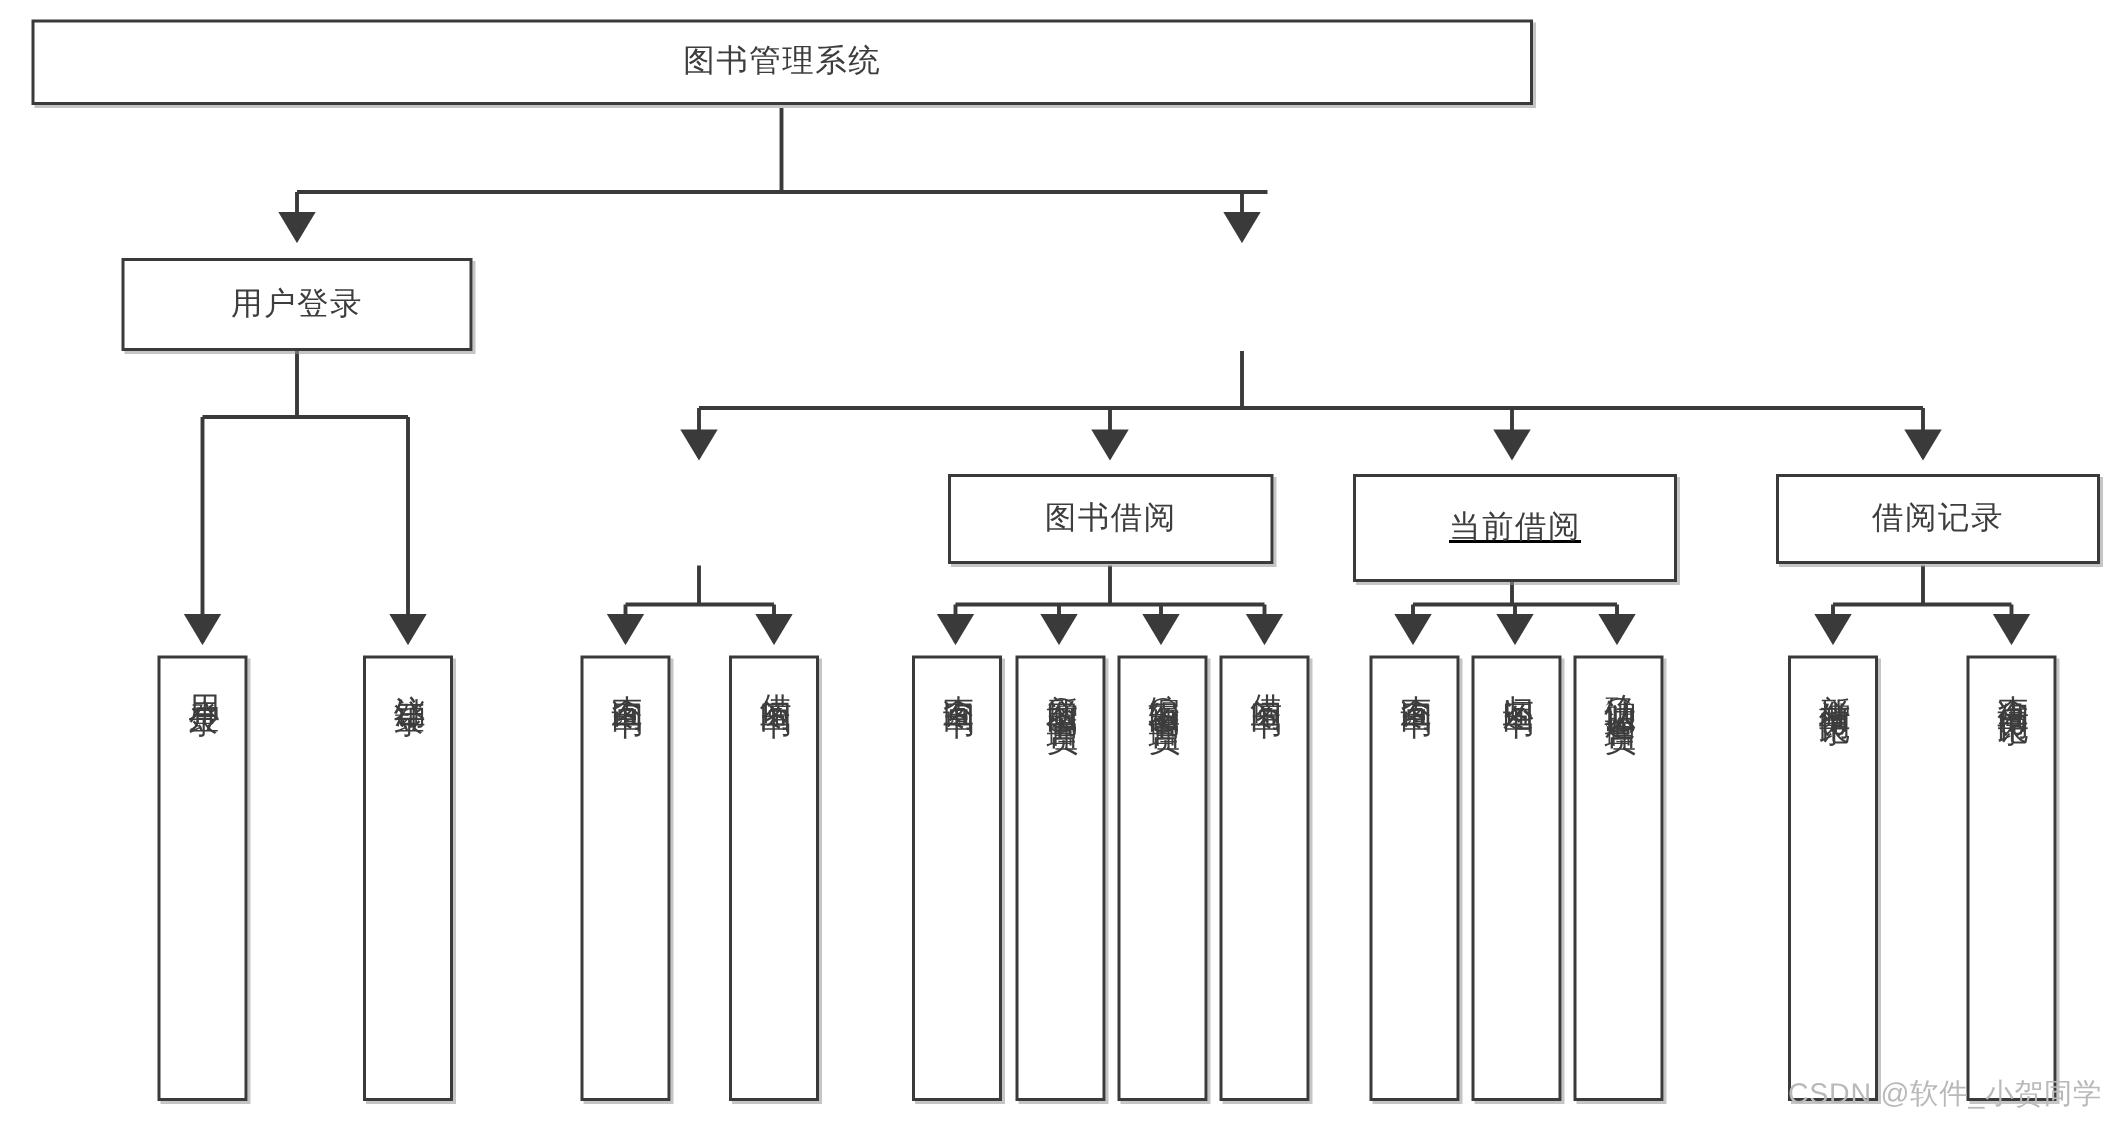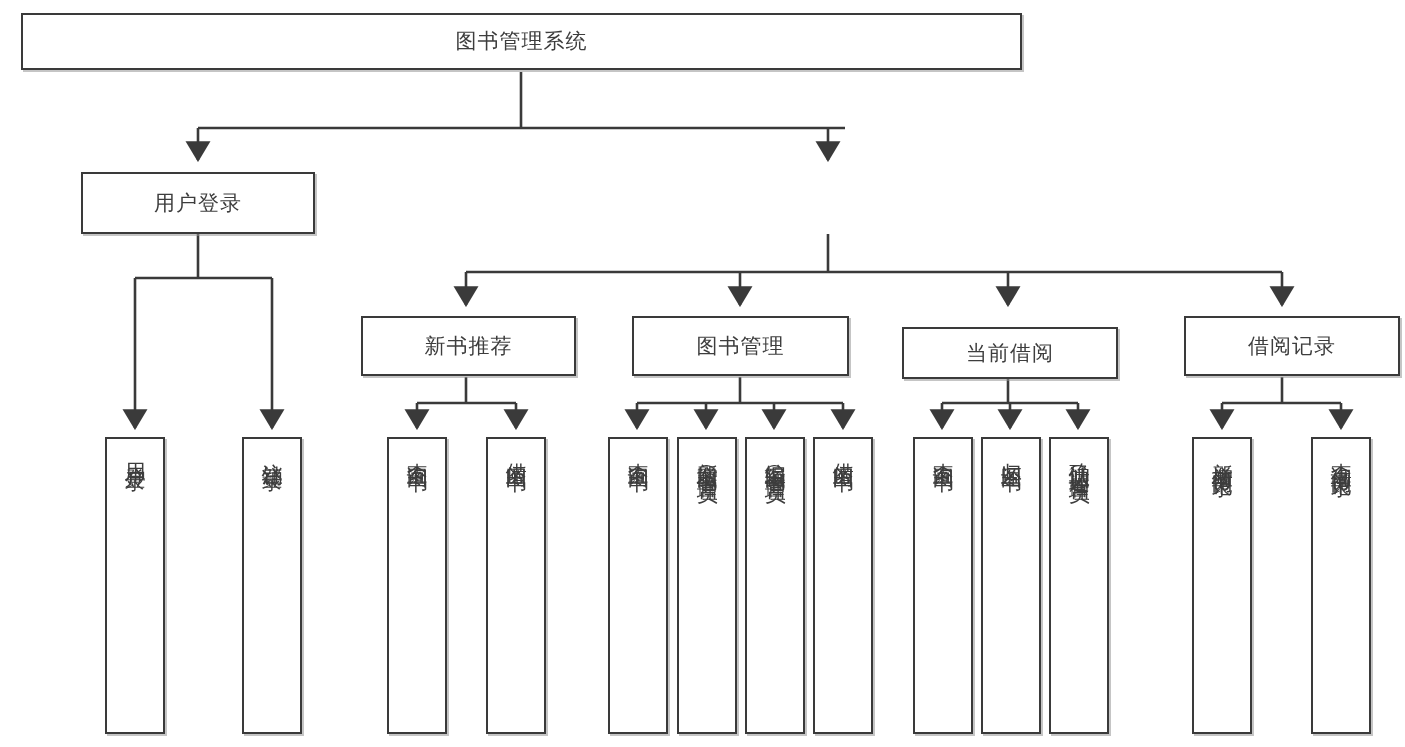--- a/index.html
+++ b/index.html
@@ -118,27 +118,24 @@
   </svg>
 
   <div class="node-box" style="left:21px; top:13px; width:1001px; height:57px;">
     <span class="node-label">图书管理系统</span>
   </div>
 
   <div class="node-box" style="left:81px; top:172px; width:234px; height:62px;">
     <span class="node-label">用户登录</span>
   </div>
 
-  <div class="node-box" style="left:361px; top:316px; width:215px; height:60px;">
-    <span class="node-label">新书推荐</span>
+  <div class="node-box" style="left:632px; top:316px; width:217px; height:60px;">
+    <span class="node-label">图书借阅</span>
   </div>
-  <div class="node-box" style="left:632px; top:316px; width:217px; height:60px;">
-    <span class="node-label">图书管理</span>
-  </div>
-  <div class="node-box" style="left:902px; top:327px; width:216px; height:52px;">
+  <div class="node-box" style="left:902px; top:316px; width:216px; height:72px;text-decoration:underline;">
     <span class="node-label">当前借阅</span>
   </div>
   <div class="node-box" style="left:1172px; top:316px; width:216px; height:60px;margin-left:12px;">
     <span class="node-label">借阅记录</span>
   </div>
 
   <div class="node-box vertical" style="left:105px; top:437px; width:60px; height:297px;">
     <span class="node-label">用户登录</span>
   </div>
   <div class="node-box vertical" style="left:242px; top:437px; width:60px; height:297px;">
@@ -175,14 +172,15 @@
     <span class="node-label">确认归还（管理员）</span>
   </div>
 
   <div class="node-box vertical" style="left:1192px; top:437px; width:60px; height:297px;">
     <span class="node-label">新增借阅记录</span>
   </div>
   <div class="node-box vertical" style="left:1311px; top:437px; width:60px; height:297px;">
     <span class="node-label">查询借阅记录</span>
   </div>
 
+  <div class="watermark" style="left:1192px; top:716px;">CSDN @软件_小贺同学</div>
 
 </div>
 
 </body></html>

